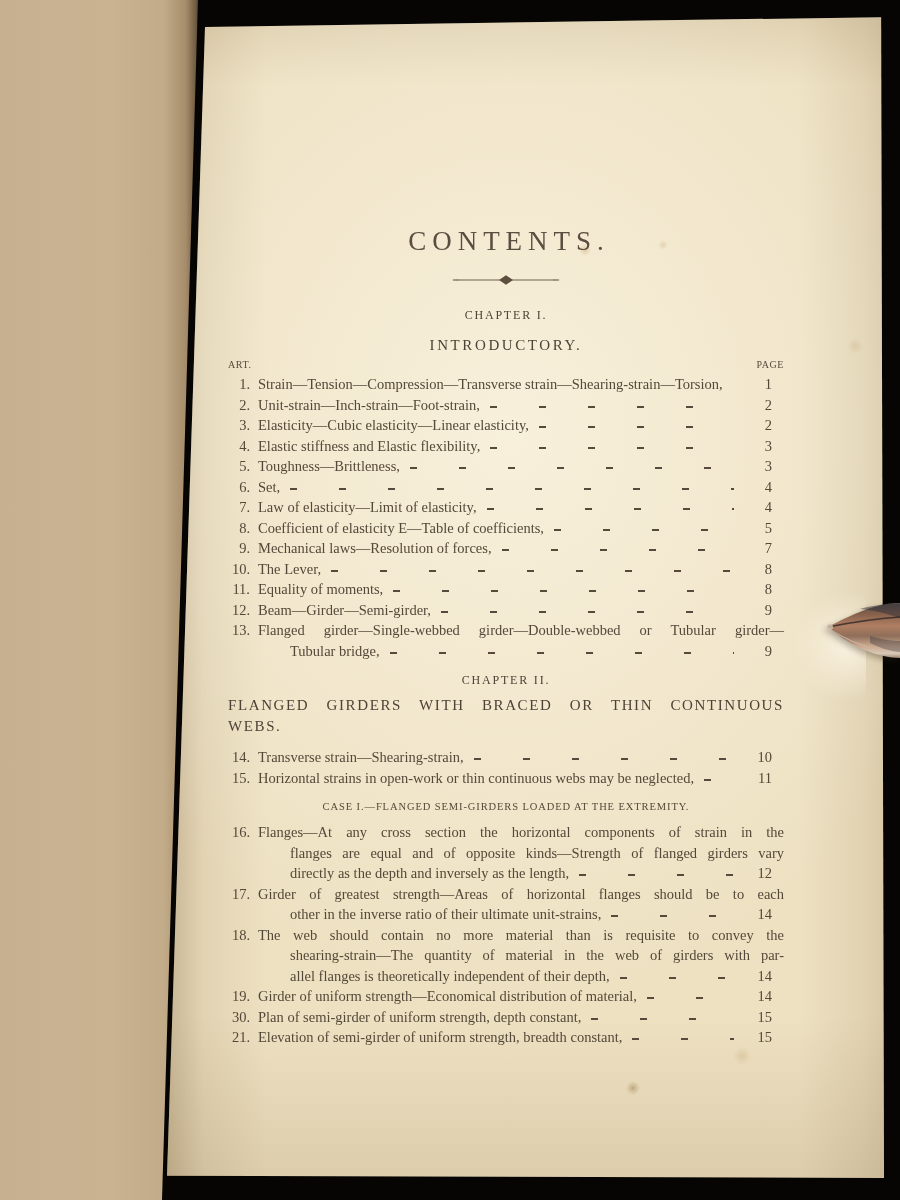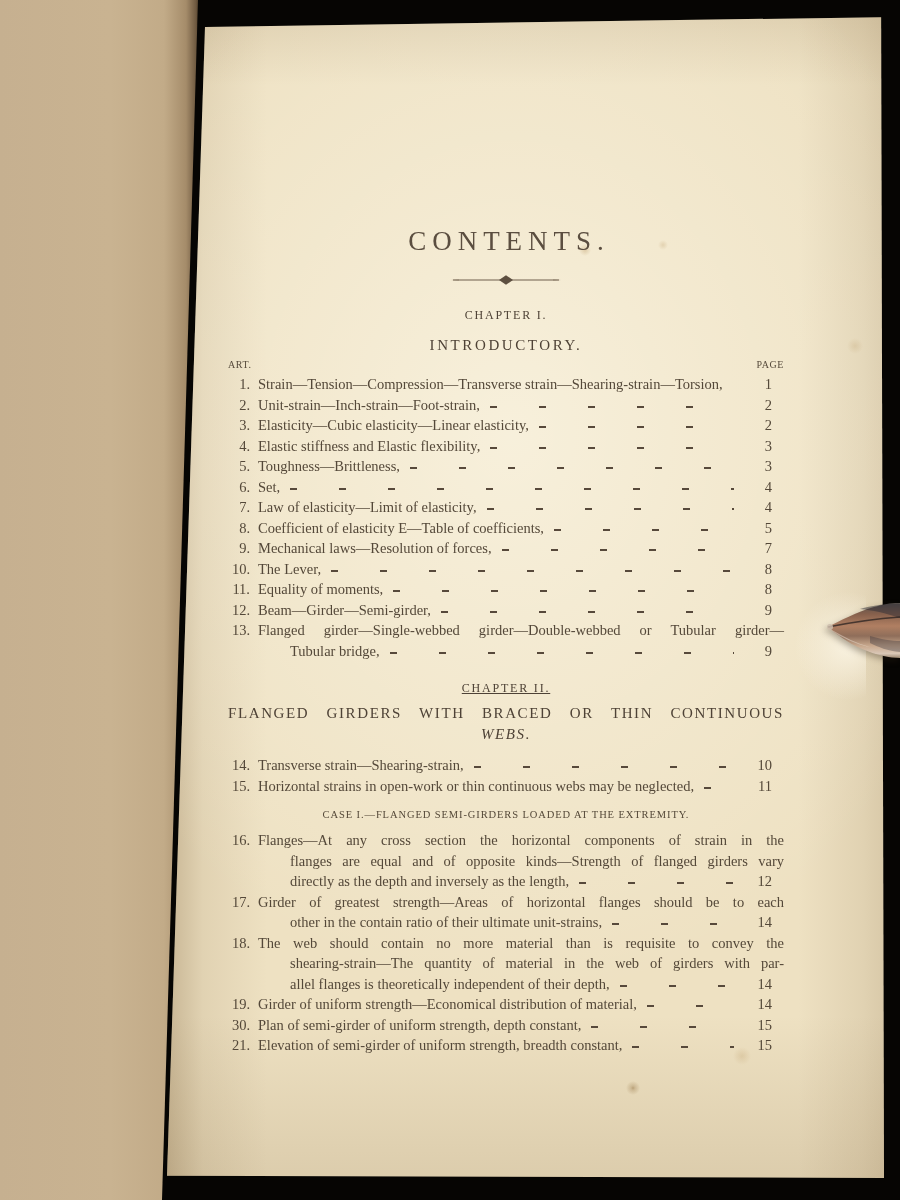--- a/index.html
+++ b/index.html
@@ -61,34 +61,34 @@
     font-size: 27px; font-weight: normal; line-height: 30px;
     letter-spacing: 6px; text-indent: 6px; text-align: center;
     color: #5b4e40;
   }
   .divider { margin: 16px auto 0 auto; width: 110px; height: 12px; }
   .chap {
     margin: 20px 0 0 0;
     font-size: 12px; font-weight: normal; line-height: 22px;
     letter-spacing: 1.8px; text-align: center; color: #4e4236;
   }
-  .chap2 { margin-top: 16px; text-decoration: underline; }
+  .chap2 { margin-top: 8px; }
   .chapsub {
     margin: 10px 0 0 0;
     font-size: 15px; font-weight: normal; line-height: 18px;
     letter-spacing: 2.6px; text-align: center; color: #4e4236;
   }
   .ch2sub1 {
     margin: 4px 0 0 0;
     font-size: 15px; line-height: 21px; letter-spacing: 1.6px; word-spacing: 6px;
     text-align: justify; text-align-last: justify; color: #4e4236;
   }
   .ch2sub2 {
     font-size: 15px; line-height: 21px; letter-spacing: 1.6px;
-    text-align: center; color: #4e4236; font-style: italic;
+    color: #4e4236;
   }
   .colhead {
     margin-top: 5px;
     display: flex; justify-content: space-between;
     font-size: 10px; line-height: 12px; letter-spacing: 0.6px; color: #564a3b;
   }
   .entries { margin-top: 3px; font-size: 14.5px; line-height: 20.5px; }
   .entries.case1 { margin-top: 9px; }
   .entries2 { margin-top: 10px; }
   .row { display: flex; align-items: baseline; }
@@ -293,21 +293,21 @@
               <span class="pg">12</span>
             </div>
           </div>
           <div class="toc-entry">
             <div class="row">
               <span class="num">17.</span>
               <div class="line-just">Girder of greatest strength—Areas of horizontal flanges should be to each</div>
             </div>
             <div class="row">
               <span class="num"></span>
-              <div class="line-text indented">other in the contain ratio of their ultimate unit-strains,</div>
+              <div class="line-text indented">other in the inverse ratio of their ultimate unit-strains,</div>
               <div class="leader"></div>
               <span class="pg">14</span>
             </div>
           </div>
           <div class="toc-entry">
             <div class="row">
               <span class="num">18.</span>
               <div class="line-just">The web should contain no more material than is requisite to convey the</div>
             </div>
             <div class="row">

